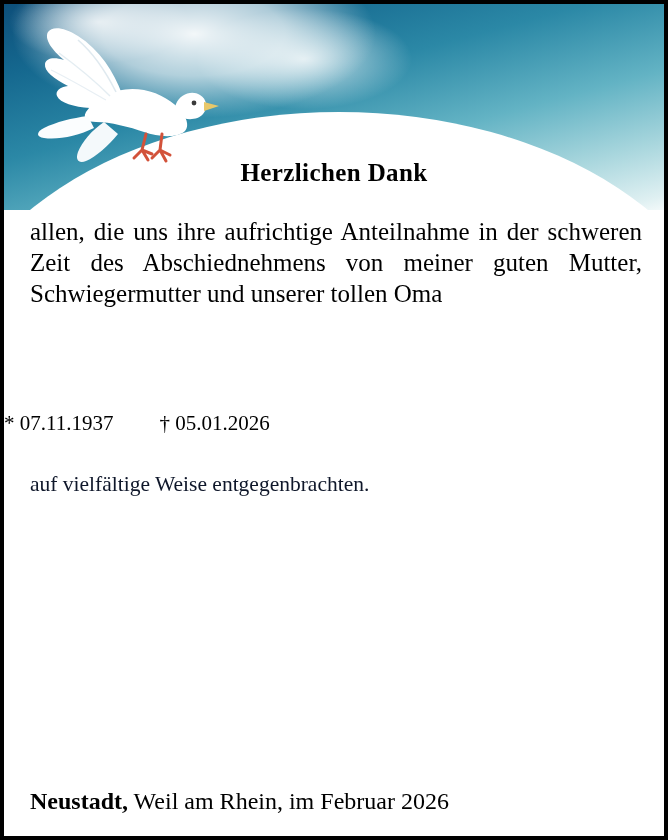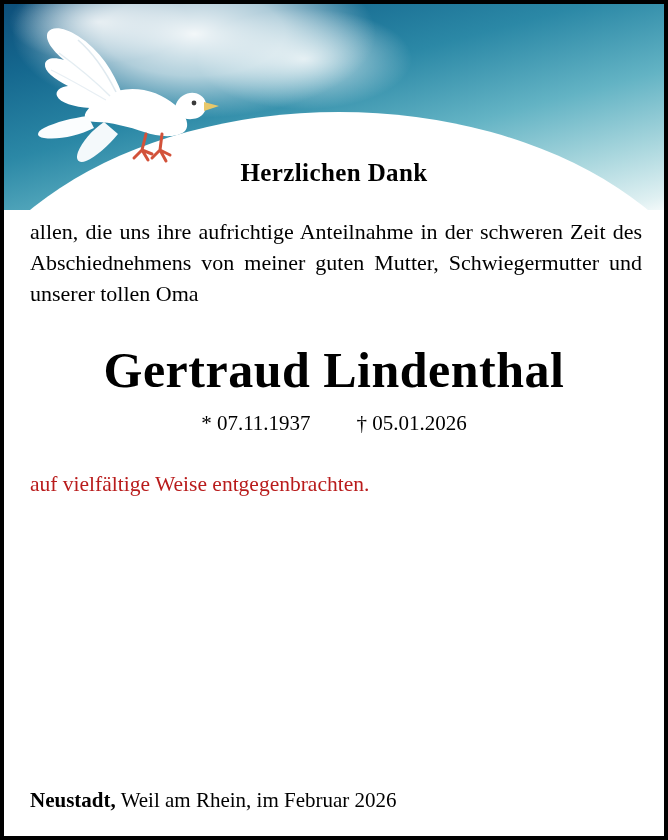--- a/index.html
+++ b/index.html
@@ -81,21 +81,21 @@
     letter-spacing: 0.4px;
     color: #000000;
     box-sizing: border-box;
   }
 
   .body-top {
     position: absolute;
     left: 26px;
     top: 212px;
     width: 612px;
-    font-size: 22px;
+    font-size: 25px;
     line-height: 31px;
     text-align: justify;
     text-align-last: left;
     color: #000000;
   }
 
   .name {
     position: absolute;
     left: 0;
     top: 337px;
@@ -105,37 +105,36 @@
     font-weight: bold;
     letter-spacing: 0.5px;
     color: #000000;
   }
 
   .dates {
     position: absolute;
     left: 0;
     top: 407px;
     width: 660px;
-    text-align: center;
     font-size: 21px;
     color: #000000;
   }
   .dates .gap {
     display: inline-block;
     width: 46px;
   }
 
   .body-mid {
     position: absolute;
     left: 26px;
     top: 465px;
     width: 616px;
     font-size: 21.5px;
     line-height: 30.5px;
-    color: #b91c1c;
+    color: #0f172a;
   }
   .body-mid .just {
     text-align: justify;
     text-align-last: left;
   }
 
   .closing {
     position: absolute;
     left: 0;
     top: 672px;
@@ -147,21 +146,21 @@
   }
   .closing .bold {
     font-weight: bold;
   }
 
   .place {
     position: absolute;
     left: 26px;
     top: 784px;
     width: 612px;
-    font-size: 21px;
+    font-size: 24px;
     color: #000000;
   }
   .place .bold {
     font-weight: bold;
   }
 </style>
 </head>
 <body>
 
 <div class="page">
@@ -193,21 +192,20 @@
 
       <path d="M120 110 L116 126 M116 126 L108 134 M116 126 L122 136 M116 126 L126 130" stroke="#d2523a" stroke-width="3" fill="none" stroke-linecap="round"></path>
       <path d="M136 110 L134 126 M134 126 L126 134 M134 126 L140 137 M134 126 L144 131" stroke="#d2523a" stroke-width="3" fill="none" stroke-linecap="round"></path>
     </svg>
   </div>
 
   <div class="thanks-title">Herzlichen Dank</div>
 
   <div class="body-top">allen, die uns ihre aufrichtige Anteilnahme in der schweren Zeit des Abschiednehmens von meiner guten Mutter, Schwiegermutter und unserer tollen Oma</div>
 
-  <div class="name">Gertraud Lindenthal</div>
 
   <div class="dates">
     <span>* 07.11.1937</span><span class="gap"></span><span>† 05.01.2026</span>
   </div>
 
   <div class="body-mid">
     <div>auf vielfältige Weise entgegenbrachten.</div>
   </div>
 
 

